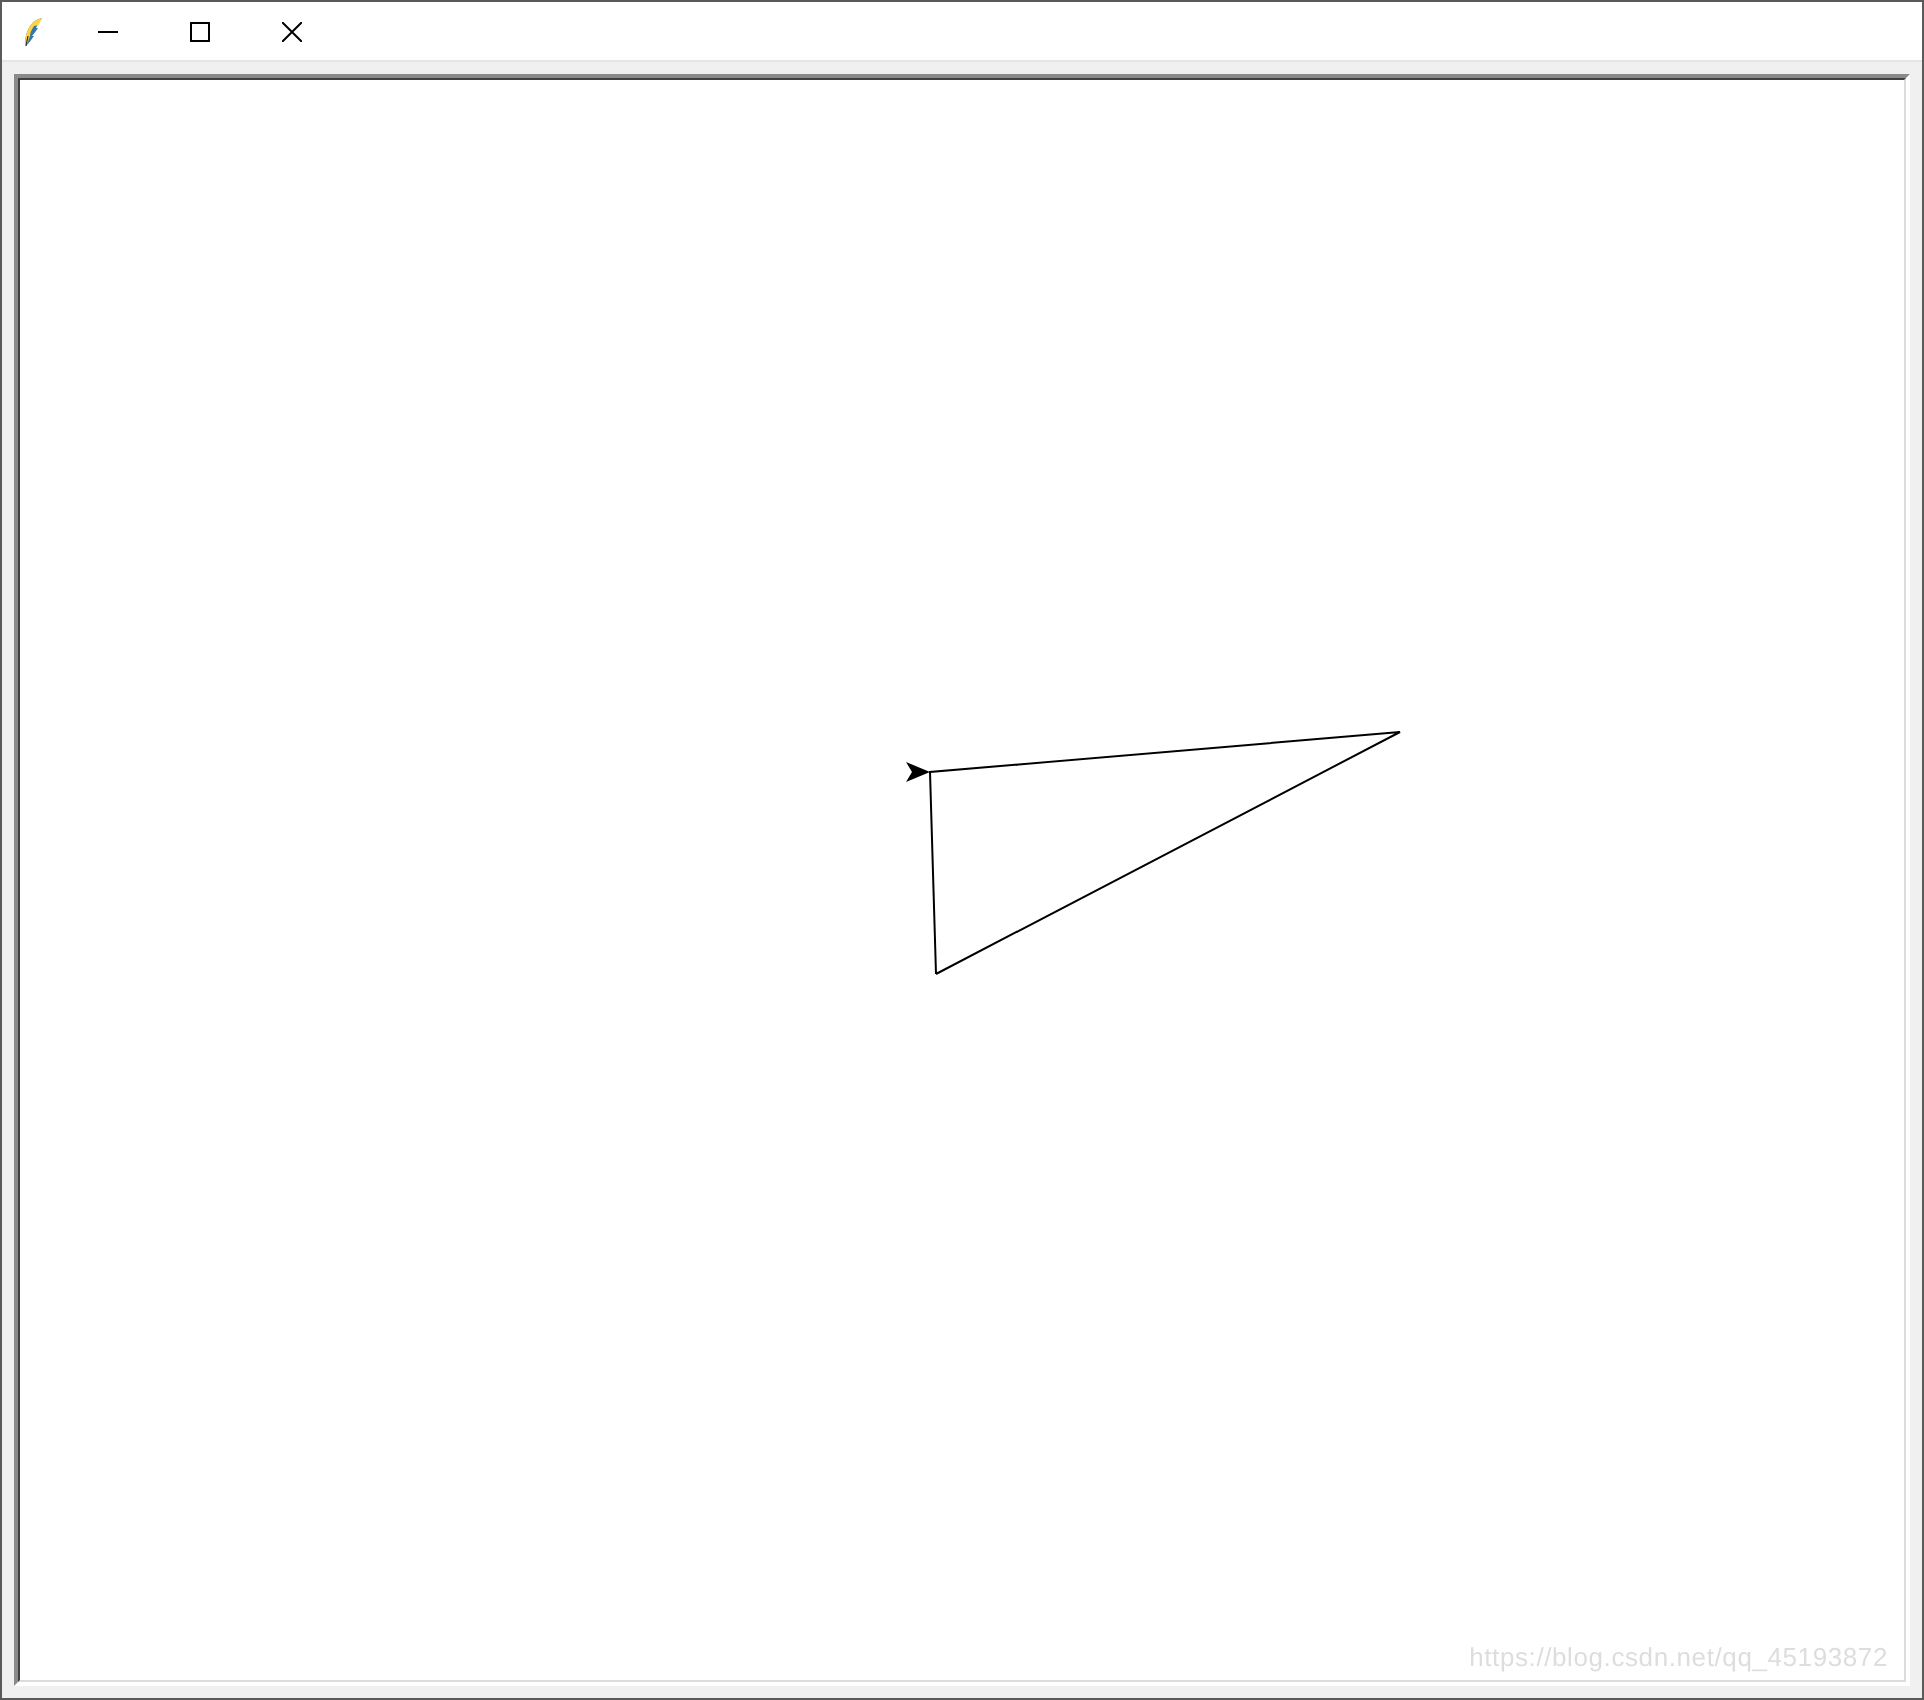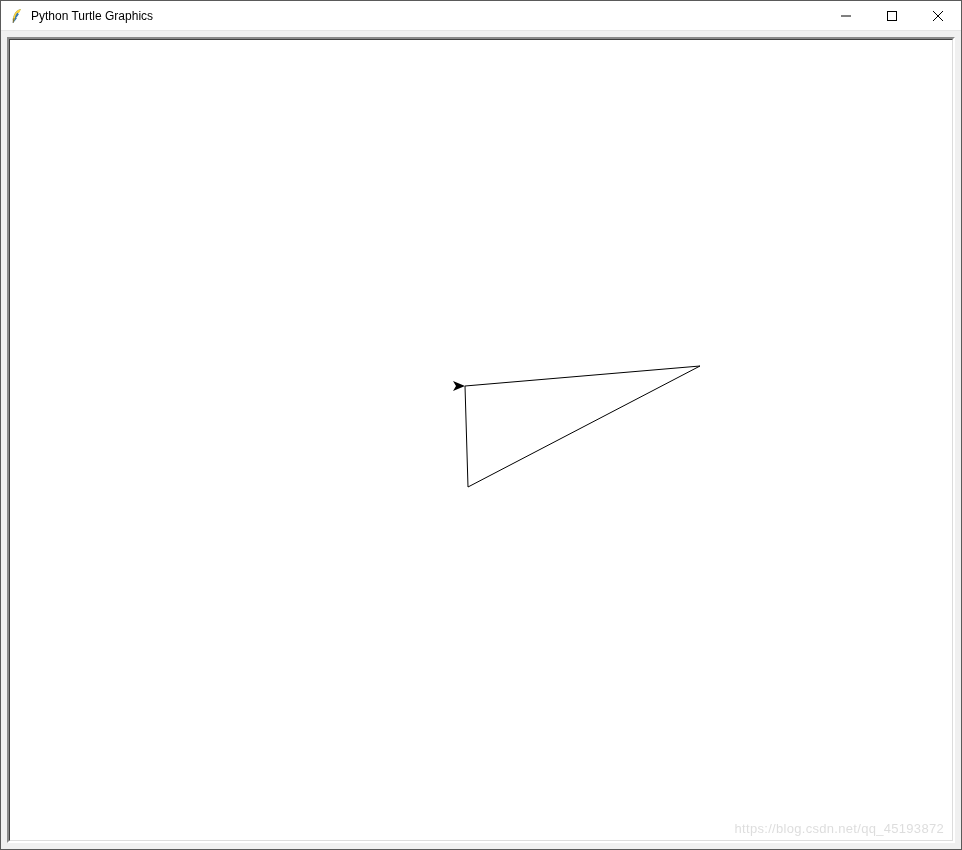--- a/index.html
+++ b/index.html
@@ -117,21 +117,20 @@
 
 <div class="window">
   <div class="titlebar">
     <span class="titlebar-icon">
       <svg viewBox="0 0 16 16">
         <path d="M4 15 Q3 11 5 7 Q7 2 12 1 Q10 4 9 6 L10 6 Q8 9 7 10 L8 10 Q6 13 4 15 Z" fill="#3776ab"></path>
         <path d="M4 15 Q3 11 5 7 Q7 2 12 1 Q11 3 10 5 Q9 4.5 8 5 Q6 8 6 10 Q5.5 11 5 13 Z" fill="#ffd43b"></path>
         <path d="M4 15 L5 10" stroke="#2a2a2a" stroke-width="0.6" fill="none"></path>
       </svg>
     </span>
-    <span class="titlebar-title">Python Turtle Graphics</span>
     <div class="window-controls">
       <button class="win-btn" aria-label="Minimize">
         <svg viewBox="0 0 10 10">
             <path d="M0 5 L10 5" stroke="#000" stroke-width="1"></path>
           </svg>
       </button>
       <button class="win-btn" aria-label="Maximize">
         <svg viewBox="0 0 10 10">
             <rect x="0.5" y="0.5" width="9" height="9" fill="none" stroke="#000" stroke-width="1"></rect>
           </svg>

